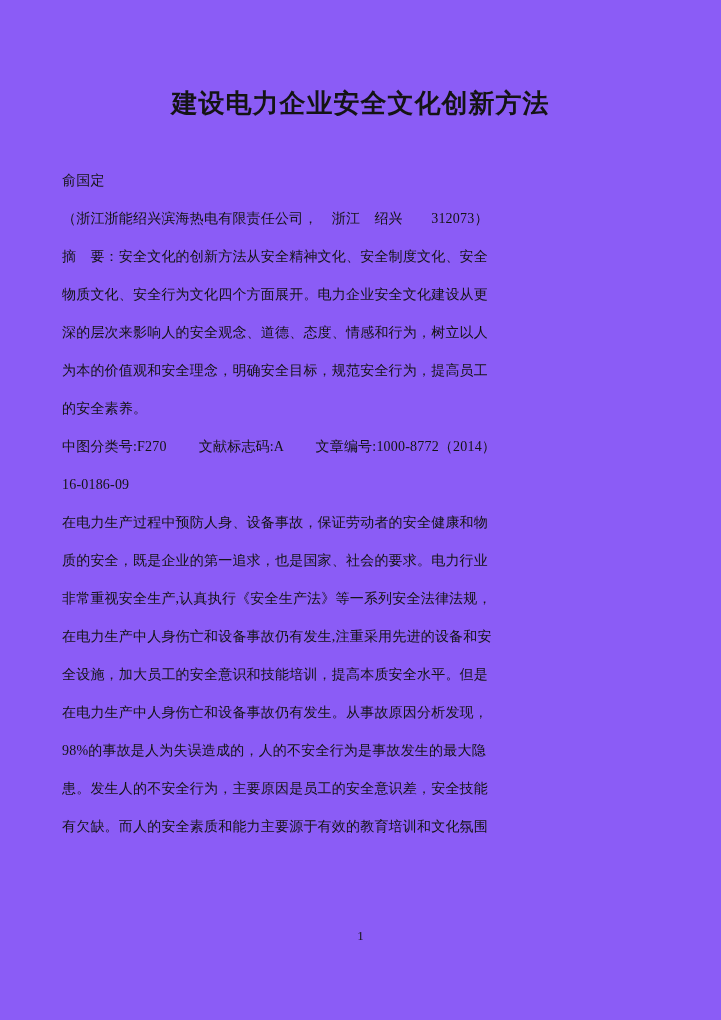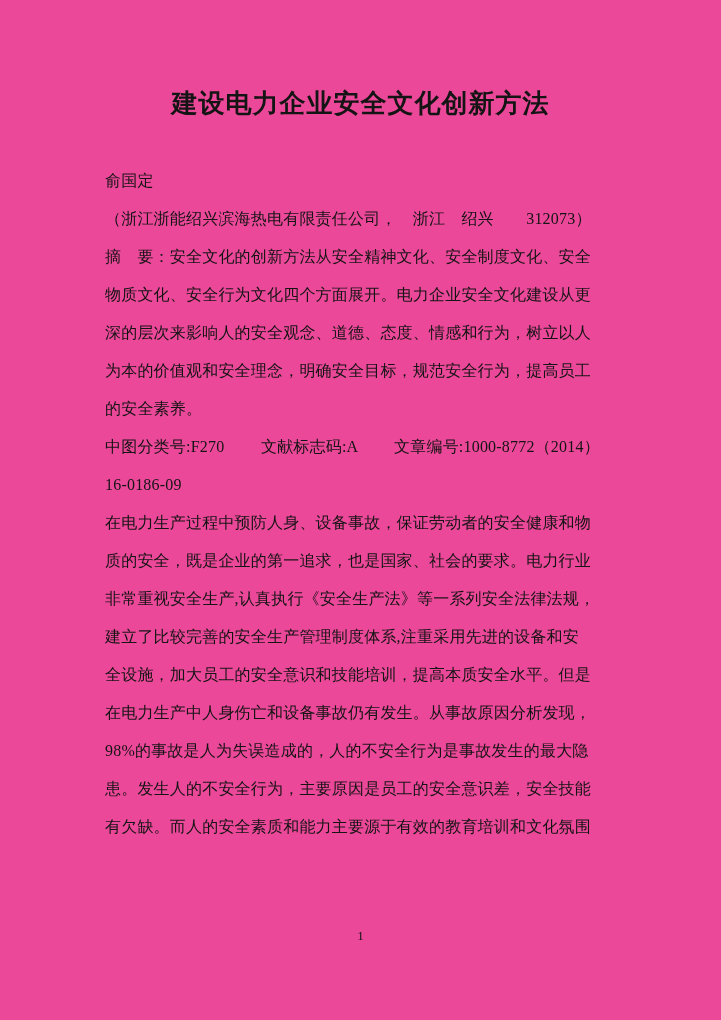--- a/index.html
+++ b/index.html
@@ -4,40 +4,40 @@
 <style>
   html, body {
     margin: 0;
     padding: 0;
     background: #ffffff;
   }
   .page {
     position: relative;
     width: 721px;
     height: 1020px;
-    background: #ec4899;
+    background: #8b5cf6;
     color: #141414;
     font-family: "Liberation Serif", "DejaVu Serif", serif;
     overflow: hidden;
   }
   .title {
     margin: 0;
     padding-top: 84px;
     text-align: center;
     font-size: 26px;
     font-weight: bold;
     line-height: 40px;
     letter-spacing: 1px;
     white-space: pre;
   }
   .content {
     margin-top: 38px;
-    padding-left: 105px;
+    padding-left: 62px;
     padding-right: 96px;
-    font-size: 16px;
+    font-size: 14px;
   }
   .content .line {
     line-height: 38px;
     white-space: pre;
     letter-spacing: 0.2px;
     overflow: hidden;
   }
   .page-number {
     position: absolute;
     top: 926px;
@@ -65,21 +65,21 @@
         <div class="line">的安全素养。</div>
       </div>
     <div>
         <div class="line">中图分类号:F270　　 文献标志码:A　　 文章编号:1000-8772（2014）</div>
         <div class="line">16-0186-09</div>
       </div>
     <div>
         <div class="line">在电力生产过程中预防人身、设备事故，保证劳动者的安全健康和物</div>
         <div class="line">质的安全，既是企业的第一追求，也是国家、社会的要求。电力行业</div>
         <div class="line">非常重视安全生产,认真执行《安全生产法》等一系列安全法律法规，</div>
-        <div class="line">建立了比较完善的安全生产管理制度体系,注重采用先进的设备和安</div>
+        <div class="line">在电力生产中人身伤亡和设备事故仍有发生,注重采用先进的设备和安</div>
         <div class="line">全设施，加大员工的安全意识和技能培训，提高本质安全水平。但是</div>
         <div class="line">在电力生产中人身伤亡和设备事故仍有发生。从事故原因分析发现，</div>
         <div class="line">98%的事故是人为失误造成的，人的不安全行为是事故发生的最大隐</div>
         <div class="line">患。发生人的不安全行为，主要原因是员工的安全意识差，安全技能</div>
         <div class="line">有欠缺。而人的安全素质和能力主要源于有效的教育培训和文化氛围</div>
       </div>
   </div>
 
   <div class="page-number">1</div>
 </div>

